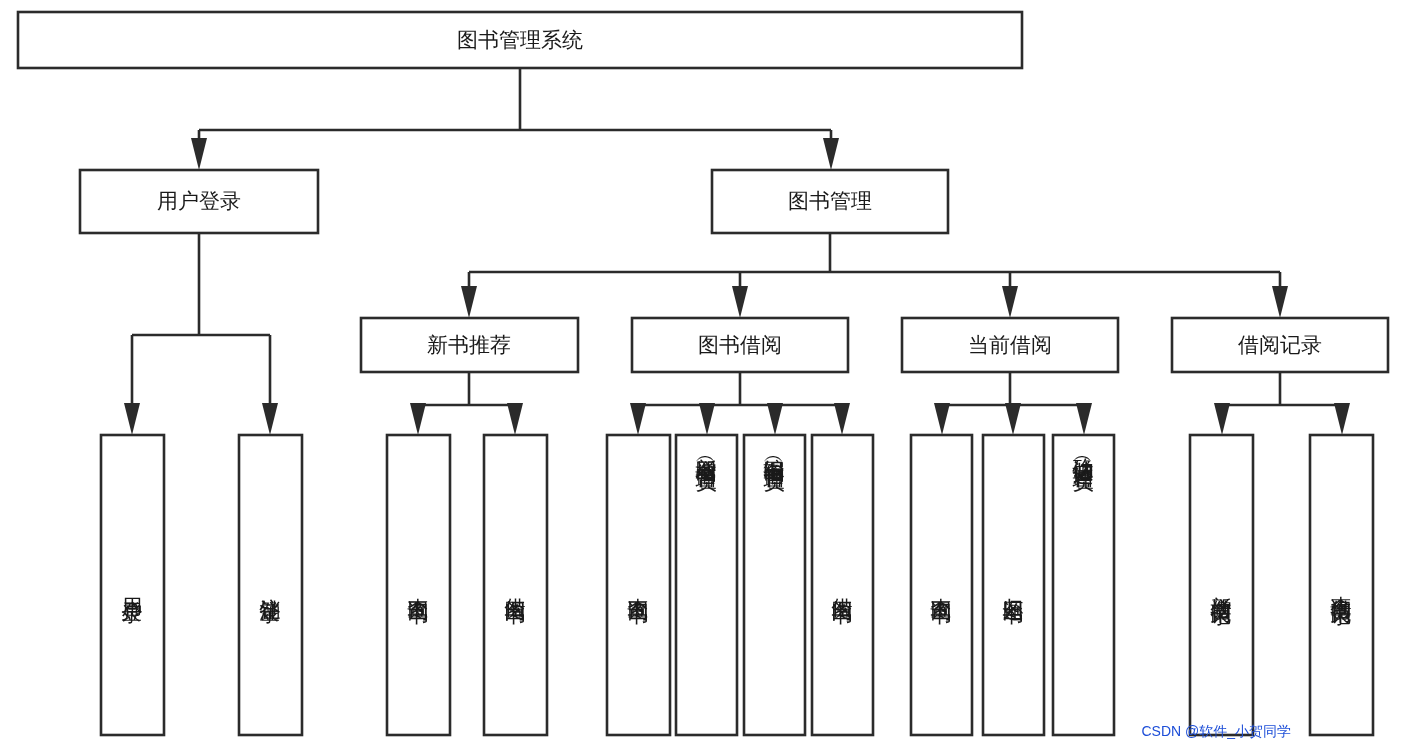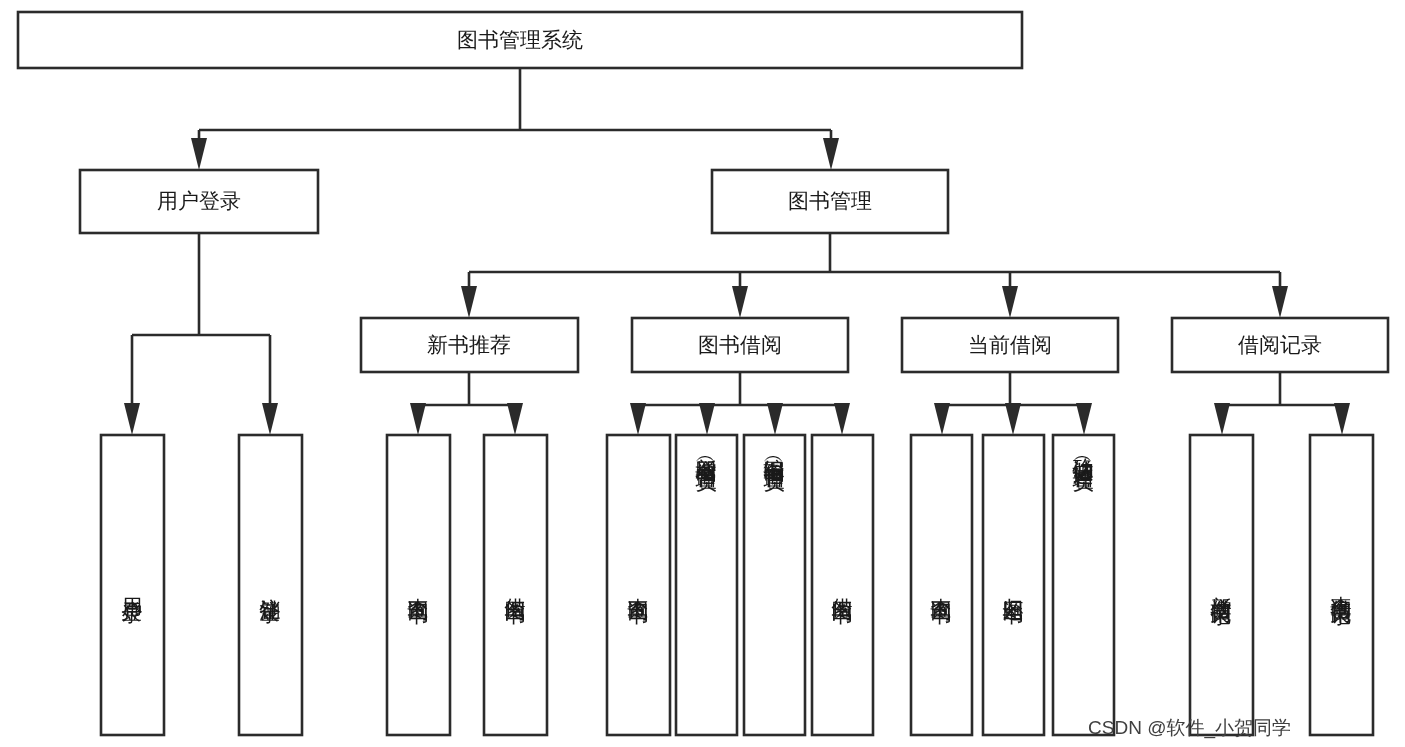--- a/index.html
+++ b/index.html
@@ -67,22 +67,22 @@
     color: #1a1a1a;
     letter-spacing: 2px;
     white-space: nowrap;
     text-align: center;
   }
   .watermark {
     position: absolute;
     right: 12px;
     bottom: 6px;
     font-family: "Liberation Sans", "DejaVu Sans", sans-serif;
-    font-size: 19px;
-    color: #404040;
+    font-size: 14px;
+    color: #1d4ed8;
     white-space: nowrap;
     user-select: none;
   }
 </style>
 </head>
 <body>
 
 <div id="diagram-root">
 
   <svg id="flow" viewBox="0 0 1405 747">

